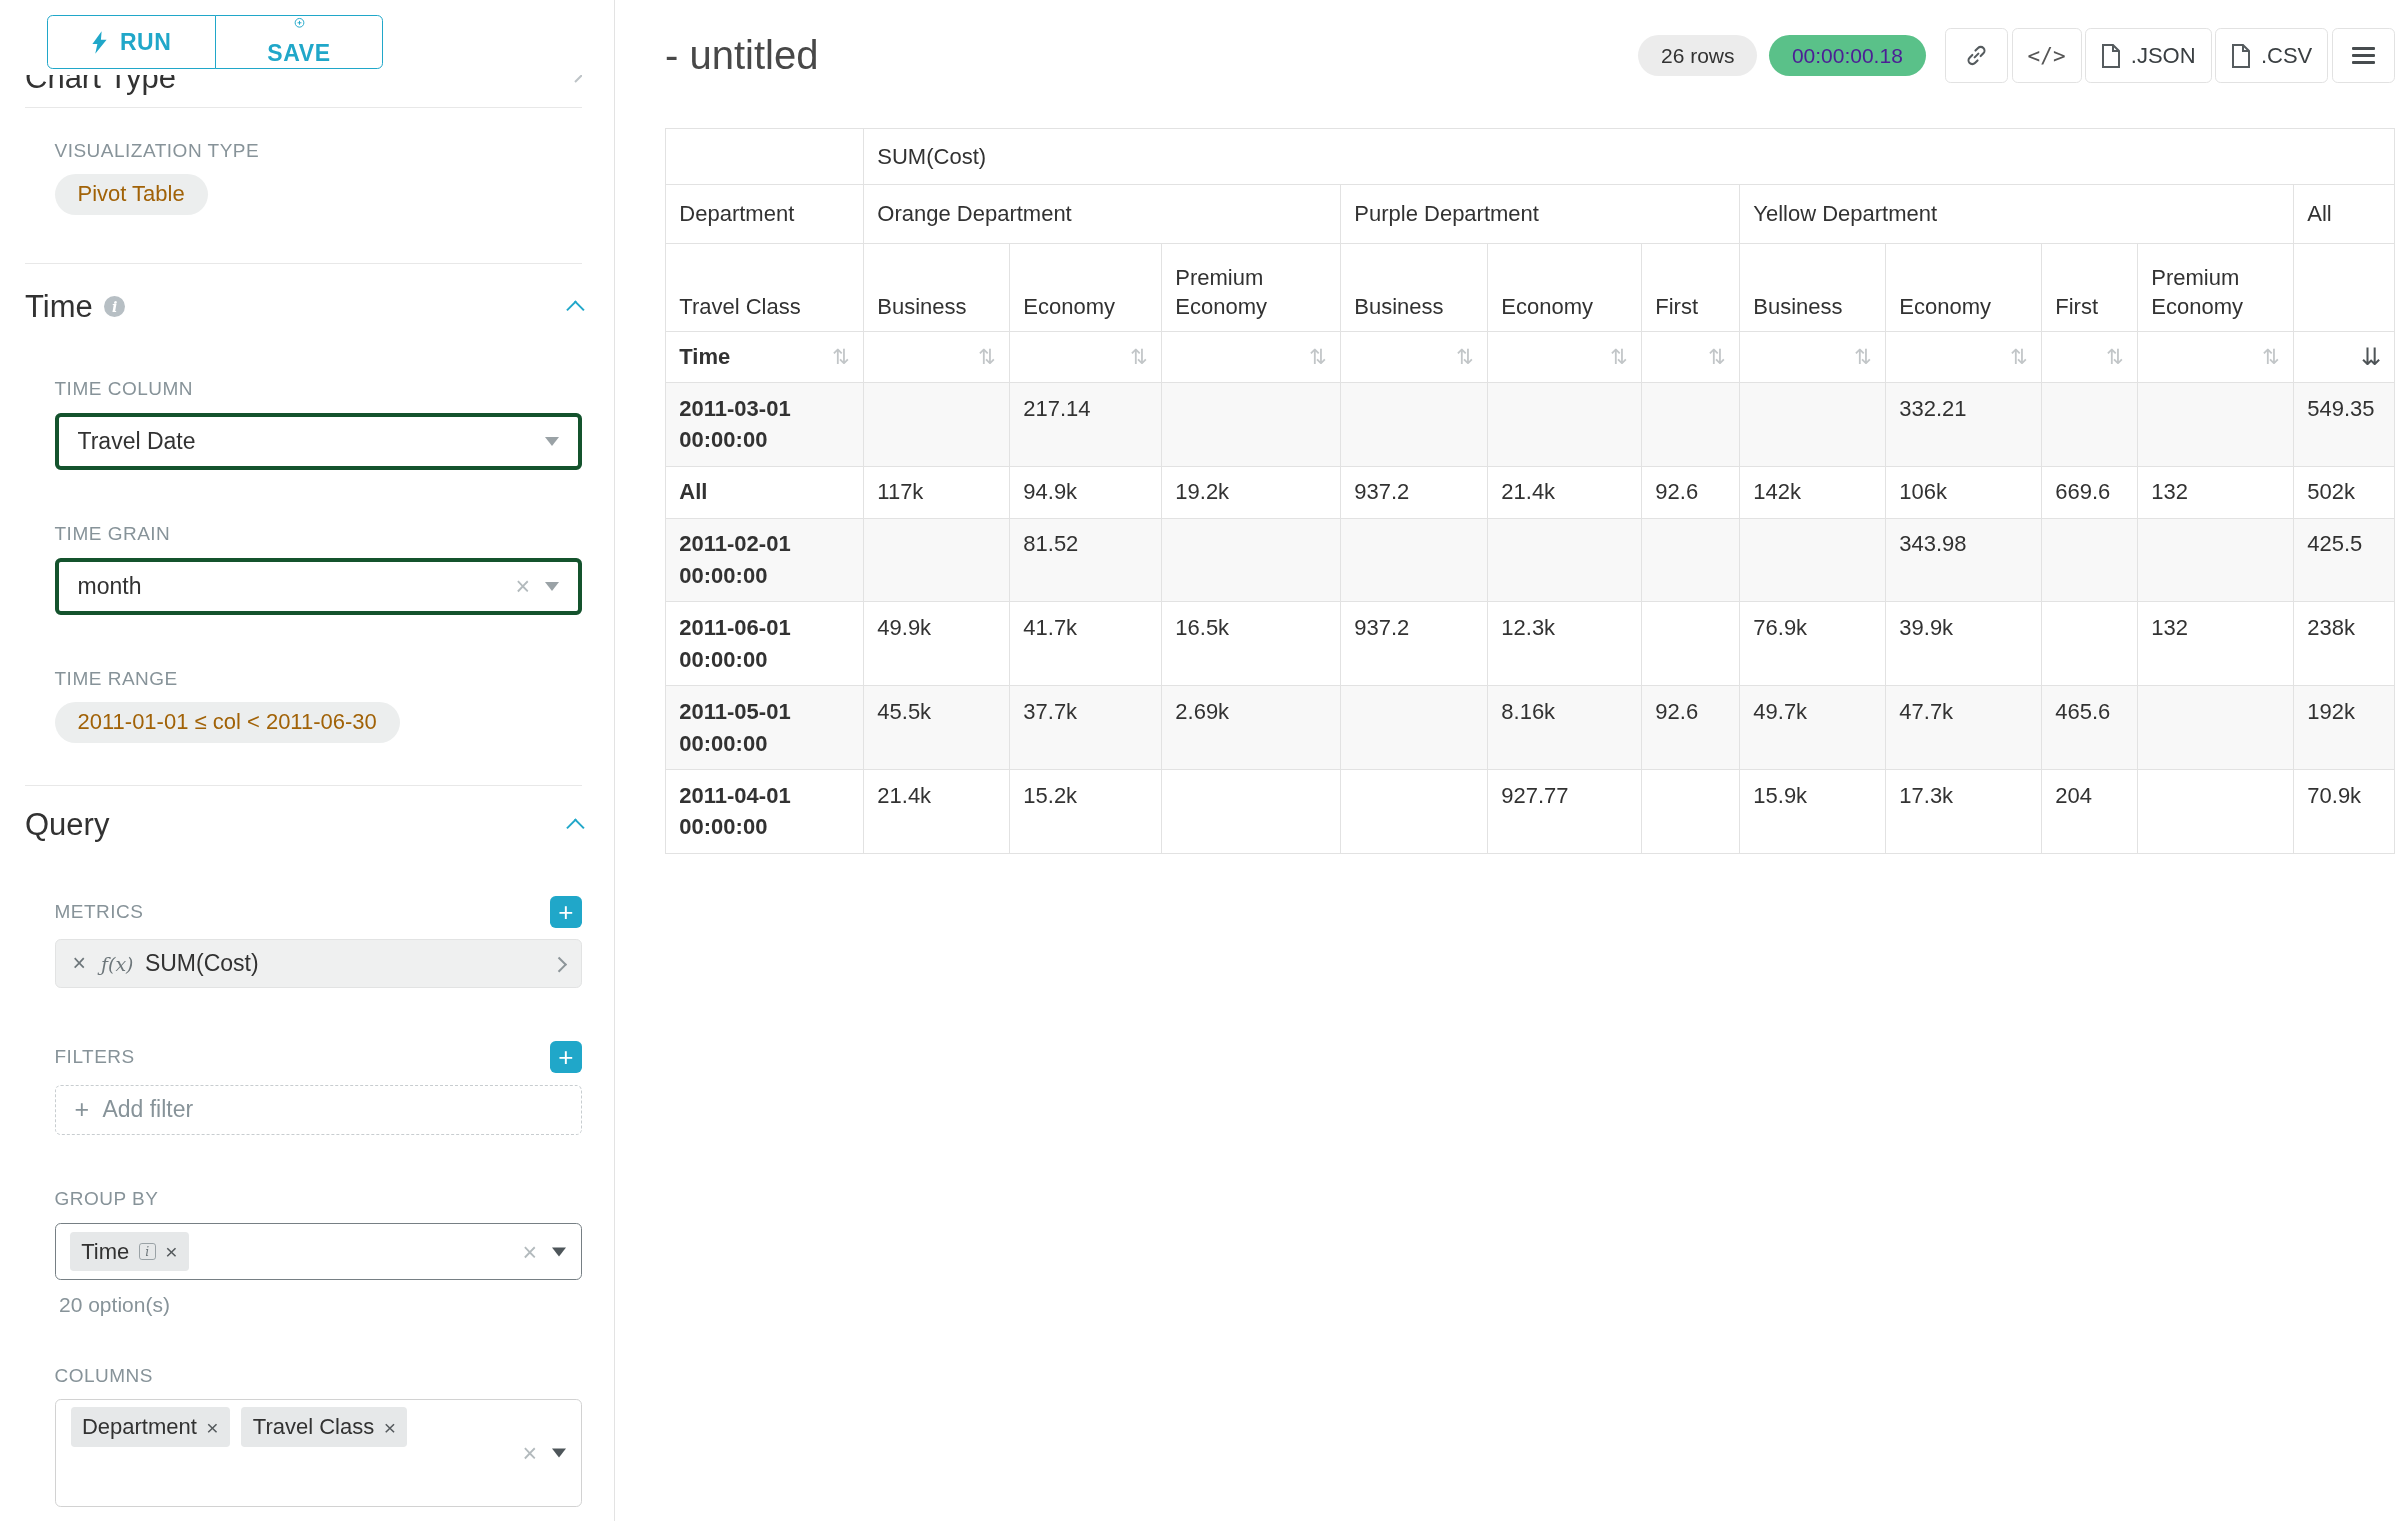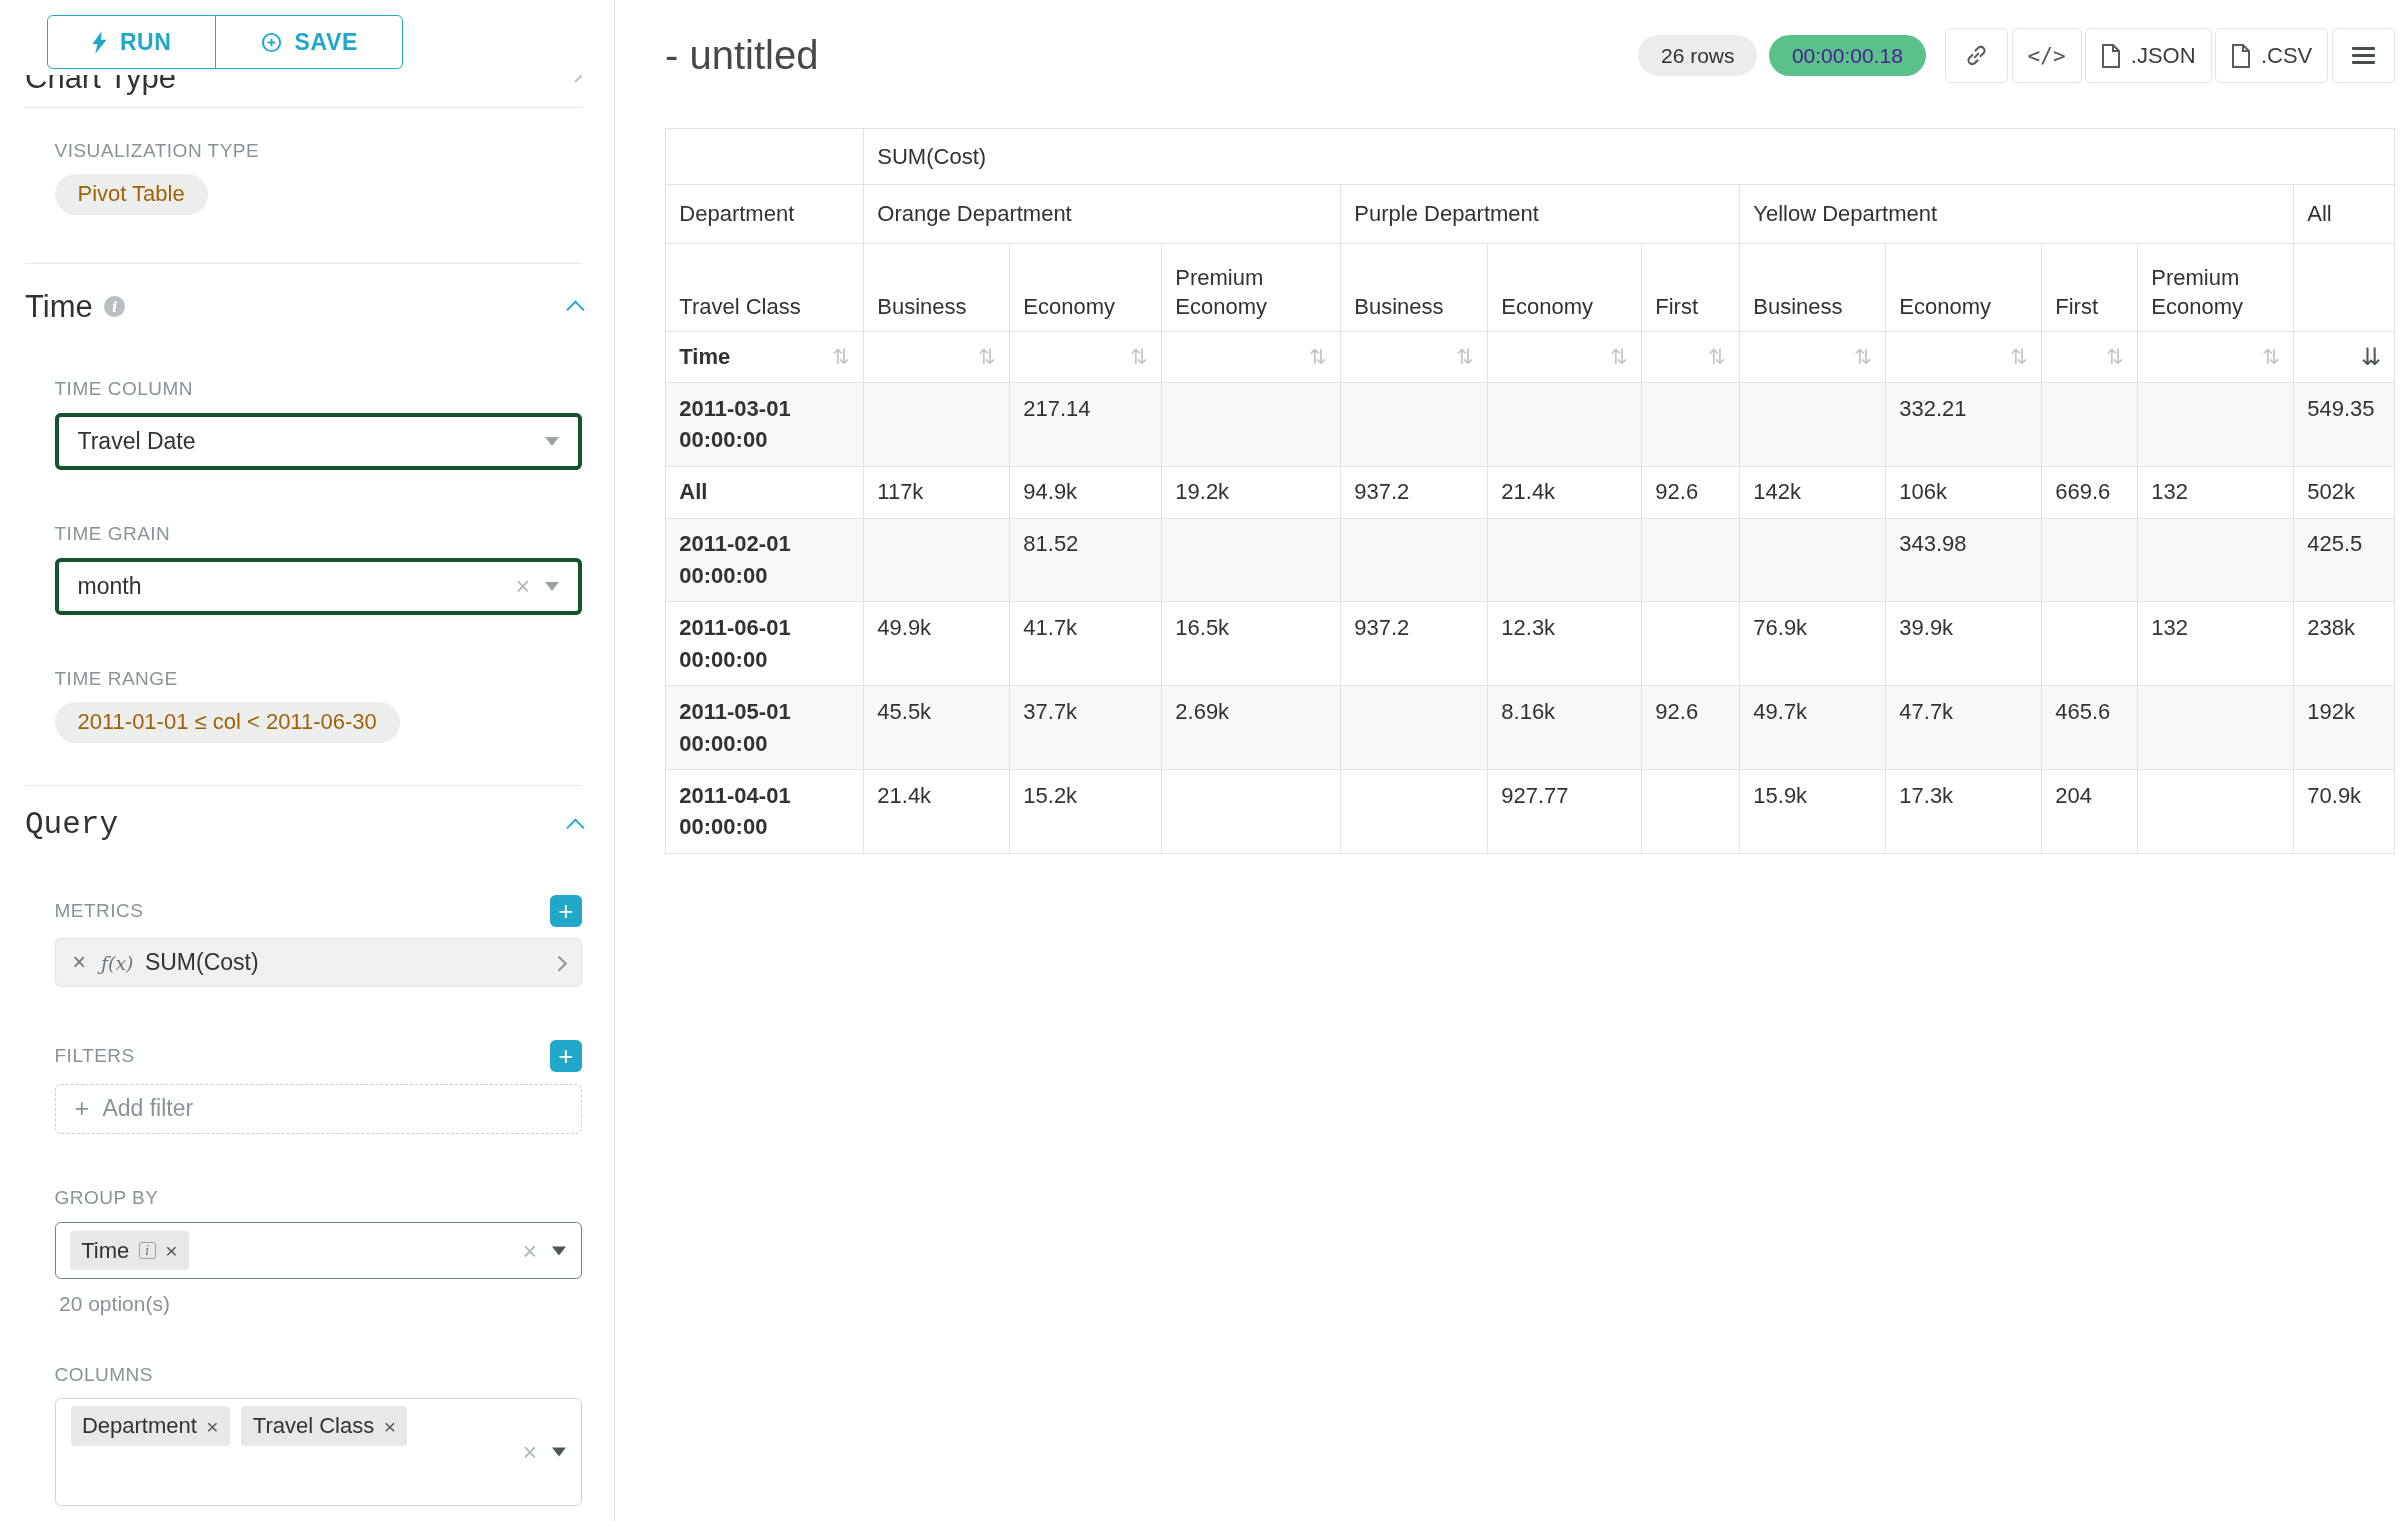--- a/index.html
+++ b/index.html
@@ -17,21 +17,21 @@
     padding:0 32px 0 25px; overflow:hidden; position:relative; background:#fff;
   }
   .btn-bar { display:flex; padding:15px 0 3.8px 22px; }
   .btn {
     display:flex; align-items:center; justify-content:center; gap:11.4px;
     height:54px; font-size:23px; font-weight:700; letter-spacing:0.6px;
     color:#20a7c9; background:#fff; border:1px solid #20a7c9; cursor:pointer;
     font-family:inherit;
   }
   .btn-run { width:169px; border-radius:5.7px 0 0 5.7px; }
-  .btn-save { width:188px; border-radius:0 5.7px 5.7px 0; margin-left:-1px; }
+  .btn-save { width:168px; border-radius:0 5.7px 5.7px 0; margin-left:-1px;flex-direction:column; }
 
   .clipped-heading {
     height:25px; overflow:hidden; position:relative; margin-top:1.9px;
     display:flex; justify-content:space-between; align-items:flex-start;
   }
   .clipped-heading .ch-text { font-size:31px; color:#323232; transform:translateY(-15px); display:inline-block; }
   .clipped-heading .chev-up { transform:rotate(-45deg) translate(9.5px,1.9px); border-color:#bdc3c7; }
 
   hr.divider { border:none; border-top:1px solid #e8e8e8; margin:7.6px 0 0 0; }
 
@@ -217,21 +217,21 @@
 
     <div class="ctl-label">
       <span>TIME RANGE</span>
     </div>
     <div>
       <span class="pill-gray">2011-01-01 ≤ col &lt; 2011-06-30</span>
     </div>
 
     <hr class="divider" style="margin-top:42px;">
 
-    <div class="section-heading" style="margin-top:21px;font-family:Liberation Mono, monospace;">
+    <div class="section-heading" style="margin-top:21px;">
       <span>Query</span>
       <span class="spacer"></span>
       <span class="chev-up"></span>
     </div>
 
     <div class="ctl-label">
       <span>METRICS</span>
       <span class="plus-btn">+</span>
     </div>
     <div class="metric-pill">

